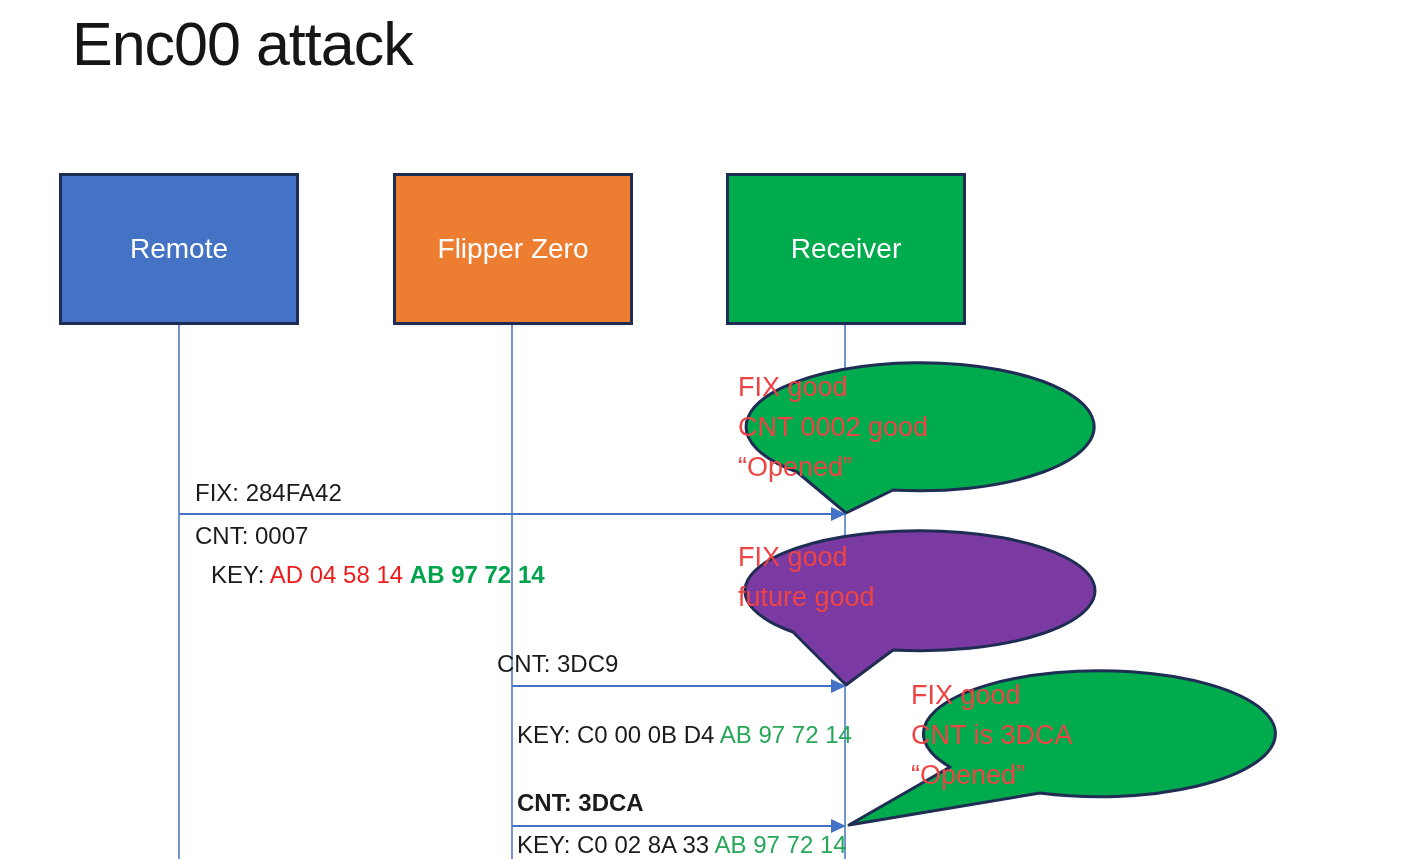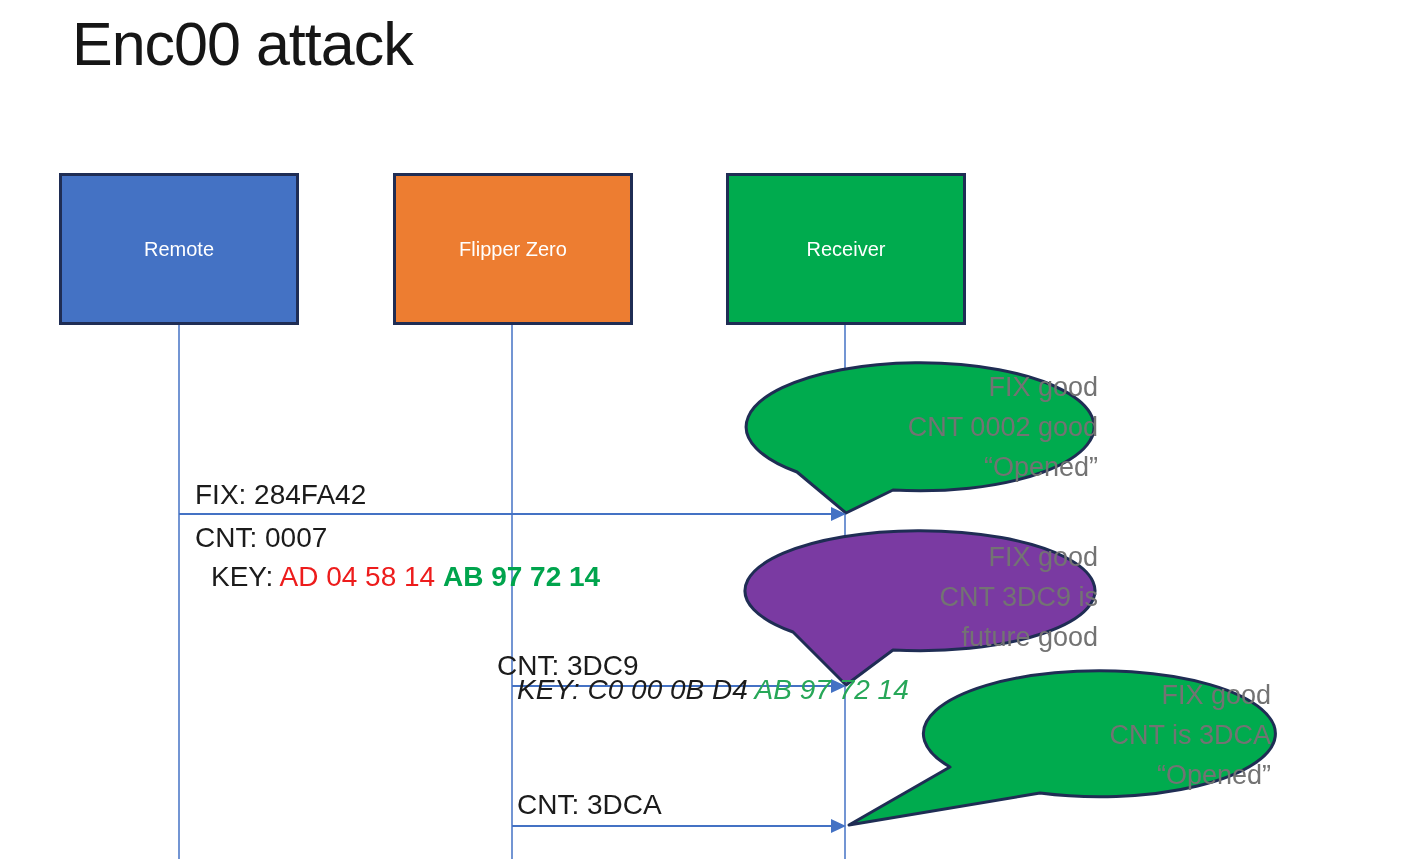--- a/index.html
+++ b/index.html
@@ -15,35 +15,35 @@
     position:absolute;left:72px;top:0px;margin:0;
     font-size:61px;font-weight:300;color:#161616;
     font-family:"Liberation Sans", sans-serif;
     letter-spacing:-1px;
   }
   .diagram-svg{position:absolute;left:0;top:0;z-index:1;}
   .actor{
     position:absolute;top:164px;width:240px;height:152px;
     border:3px solid #1F2D54;box-sizing:border-box;
     display:flex;align-items:center;justify-content:center;
-    color:#ffffff;font-size:20px;z-index:2;
+    color:#ffffff;font-size:28px;z-index:2;
   }
   .actor-remote{left:59px;background:#4472C4;}
   .actor-flipper{left:393px;background:#ED7D31;}
   .actor-receiver{left:726px;background:#00AB4E;}
   .msg-line{
     position:absolute;z-index:3;white-space:nowrap;
-    font-size:28px;color:#1b1b1b;
+    font-size:24px;color:#1b1b1b;
   }
   .seg-red{color:#ED1C1C;}
   .seg-green-bold{color:#00A44D;font-weight:bold;}
   .seg-green{color:#27A758;}
   .callout-text{
-    position:absolute;z-index:3;width:360px;text-align:right;
-    color:#737373;font-size:27px;line-height:40px;
+    position:absolute;z-index:3;width:360px;text-align:left;
+    color:#ef4444;font-size:27px;line-height:40px;
   }
   .callout-1{left:738px;top:358px;}
   .callout-2{left:738px;top:528px;}
   .callout-3{left:911px;top:666px;}
   .bubble{stroke:#1F2D54;stroke-width:3;stroke-linejoin:round;}
   .lifeline{stroke-width:1.5;}
   .msg-arrow{stroke-width:2;}
 </style>
 </head>
 <body>
@@ -79,32 +79,32 @@
   </div>
   <div class="actor actor-receiver">
     <span>Receiver</span>
   </div>
 
   <div class="msg-line" style="left:195px;top:470px;">FIX: 284FA42</div>
   <div class="msg-line" style="left:195px;top:513px;">CNT: 0007</div>
   <div class="msg-line" style="left:211px;top:552px;"><span>KEY: </span><span class="seg-red">AD 04 58 14 </span><span class="seg-green-bold">AB 97 72 14</span></div>
 
   <div class="msg-line" style="left:497px;top:641px;">CNT: 3DC9</div>
-  <div class="msg-line" style="left:517px;top:665px;font-style:italic;"><span>KEY: C0 00 0B D4 </span><span class="seg-green">AB 97 72 14</span></div>
+  <div class="msg-line" style="left:517px;top:712px;"><span>KEY: C0 00 0B D4 </span><span class="seg-green">AB 97 72 14</span></div>
 
-  <div class="msg-line" style="left:517px;top:780px;">CNT: 3DCA</div>
+  <div class="msg-line" style="left:517px;top:780px;font-weight:bold;">CNT: 3DCA</div>
+  <div class="msg-line" style="left:517px;top:822px;"><span>KEY: C0 02 8A 33 </span><span class="seg-green">AB 97 72 14</span></div>
 
   <div class="callout-text callout-1">
     <div>FIX good</div>
     <div>CNT 0002 good</div>
     <div>“Opened”</div>
   </div>
   <div class="callout-text callout-2">
     <div>FIX good</div>
-    <div>CNT 3DC9 is</div>
     <div>future good</div>
   </div>
   <div class="callout-text callout-3">
     <div>FIX good</div>
     <div>CNT is 3DCA</div>
     <div>“Opened”</div>
   </div>
 
 </div>
 

